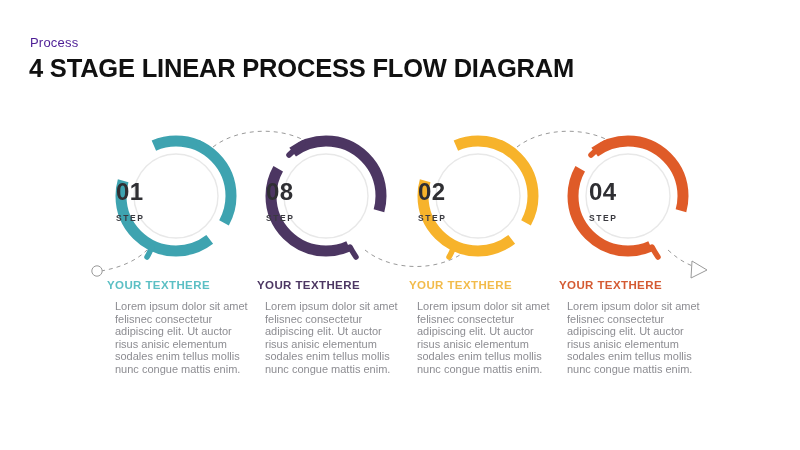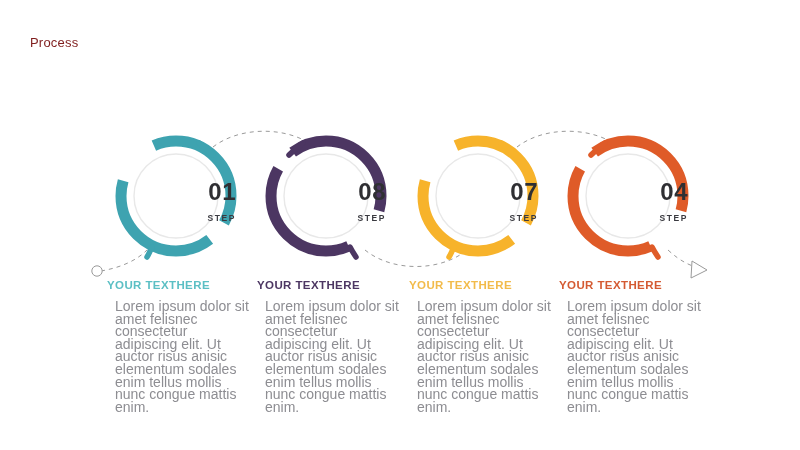--- a/index.html
+++ b/index.html
@@ -9,63 +9,64 @@
     font-family:"Liberation Sans", sans-serif;
     overflow:hidden;
     position:relative;
   }
   .slide{position:relative;width:800px;height:450px;}
 
   
   .kicker{
     position:absolute;left:30px;top:35px;
     font-size:13px;font-weight:400;
-    color:#7f1d1d;letter-spacing:.2px;
+    color:#4c1d95;letter-spacing:.2px;
   }
   .title{
     position:absolute;left:29px;top:54px;
     font-size:25.5px;font-weight:bold;
     color:#111111;letter-spacing:-0.2px;
     white-space:nowrap;
   }
 
   
   .diagram{position:absolute;left:0;top:0;width:800px;height:450px;}
 
   
   .circle-label{
-    position:absolute;width:120px;text-align:right;
+    position:absolute;width:120px;text-align:left;
     pointer-events:none;
   }
   .num{
     font-size:24px;font-weight:bold;color:#2f2f33;
     line-height:1;letter-spacing:0.5px;
   }
   .steptxt{
     font-size:8.5px;font-weight:bold;color:#3a3a40;
     letter-spacing:1.6px;margin-top:9px;
   }
 
   
   .col{position:absolute;top:279px;width:150px;text-align:left;}
   .col-head{
     font-size:11.5px;font-weight:bold;letter-spacing:0.4px;
     margin:0 0 9px 0;
   }
   .col-body{
-    font-size:14px;line-height:12.6px;color:#8d8d92;
+    font-size:11px;line-height:12.6px;color:#8d8d92;
     margin:0;padding:0 8px;
   }
 </style>
 </head>
 <body>
 
 <div class="slide">
 
   <div class="kicker">Process</div>
+  <div class="title">4 STAGE LINEAR PROCESS FLOW DIAGRAM</div>
 
   <svg class="diagram" viewBox="0 0 800 450" xmlns="http://www.w3.org/2000/svg">
 
     <g fill="none" stroke="#9a9a9a" stroke-width="1" stroke-dasharray="4 4">
       <path d="M101,271 C118,268 135,262 147,250"></path>
       <path d="M213,147 C240,126 288,126 315,147"></path>
       <path d="M365,250 C392,272 440,272 467,250"></path>
       <path d="M517,147 C544,126 592,126 619,147"></path>
       <path d="M668,250 C681,262 691,266 702,269"></path>
     </g>
@@ -105,24 +106,24 @@
 
   <div class="circle-label" style="left:116px;top:180px;">
     <div class="num">01</div>
     <div class="steptxt">STEP</div>
   </div>
   <div class="circle-label" style="left:266px;top:180px;">
     <div class="num">08</div>
     <div class="steptxt">STEP</div>
   </div>
   <div class="circle-label" style="left:418px;top:180px;">
-    <div class="num">07</div>
+    <div class="num">02</div>
     <div class="steptxt">STEP</div>
   </div>
-  <div class="circle-label" style="left:568px;top:180px;">
+  <div class="circle-label" style="left:568px;top:180px;padding-left:21px;">
     <div class="num">04</div>
     <div class="steptxt">STEP</div>
   </div>
 
   <div class="col" style="left:107px;">
     <div class="col-head" style="color:#5bbfc4;">YOUR TEXTHERE</div>
     <div class="col-body">Lorem ipsum dolor sit amet felisnec consectetur adipiscing elit. Ut auctor risus anisic elementum sodales enim tellus mollis nunc congue mattis enim.</div>
   </div>
   <div class="col" style="left:257px;">
     <div class="col-head" style="color:#4c3662;">YOUR TEXTHERE</div>

